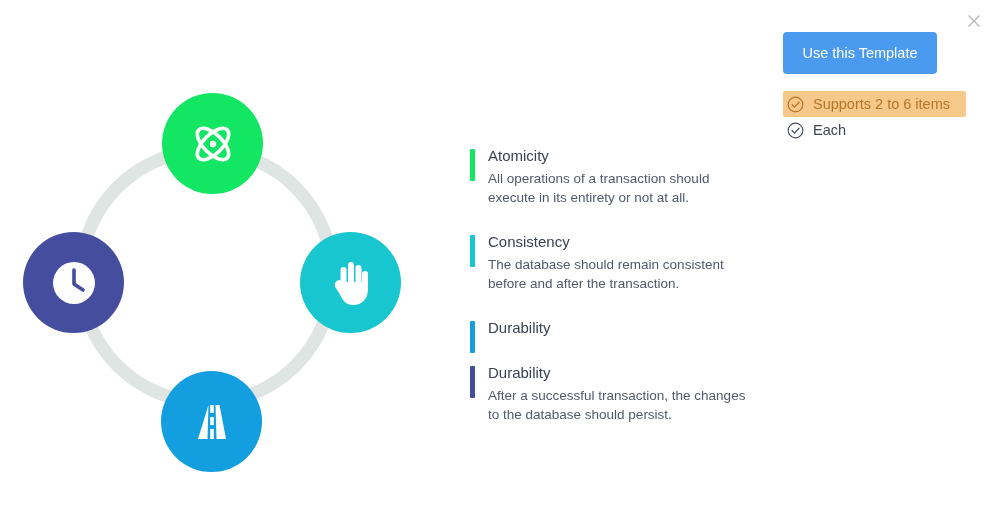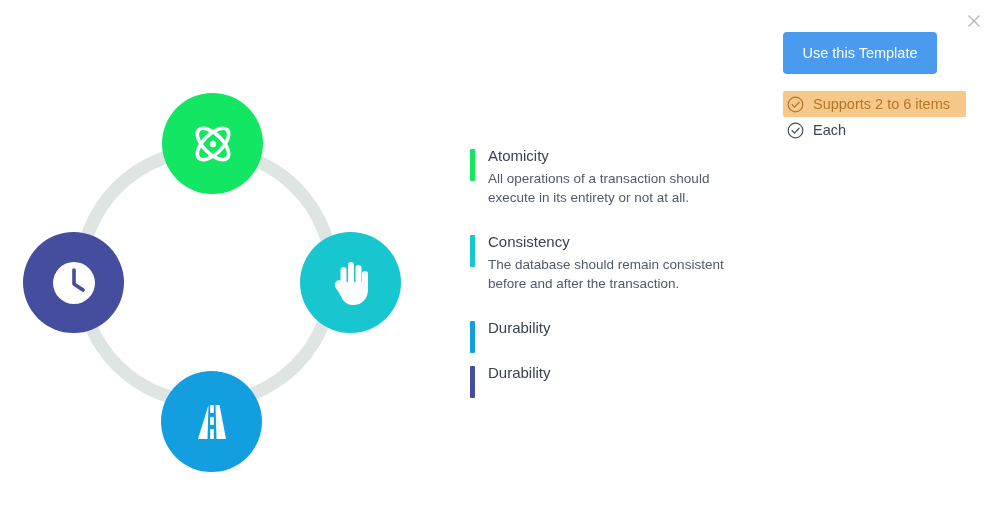--- a/index.html
+++ b/index.html
@@ -248,15 +248,16 @@
   </div>
 
   <div class="item">
     <span class="bar" style="background:#139ee0"></span>
     <div class="item-title">Durability</div>
   </div>
 
   <div class="item">
     <span class="bar" style="background:#454e9e"></span>
     <div class="item-title">Durability</div>
+    <div class="item-desc">After a successful transaction, the changes to the database should persist.</div>
   </div>
 
 </div>
 
 </body></html>

